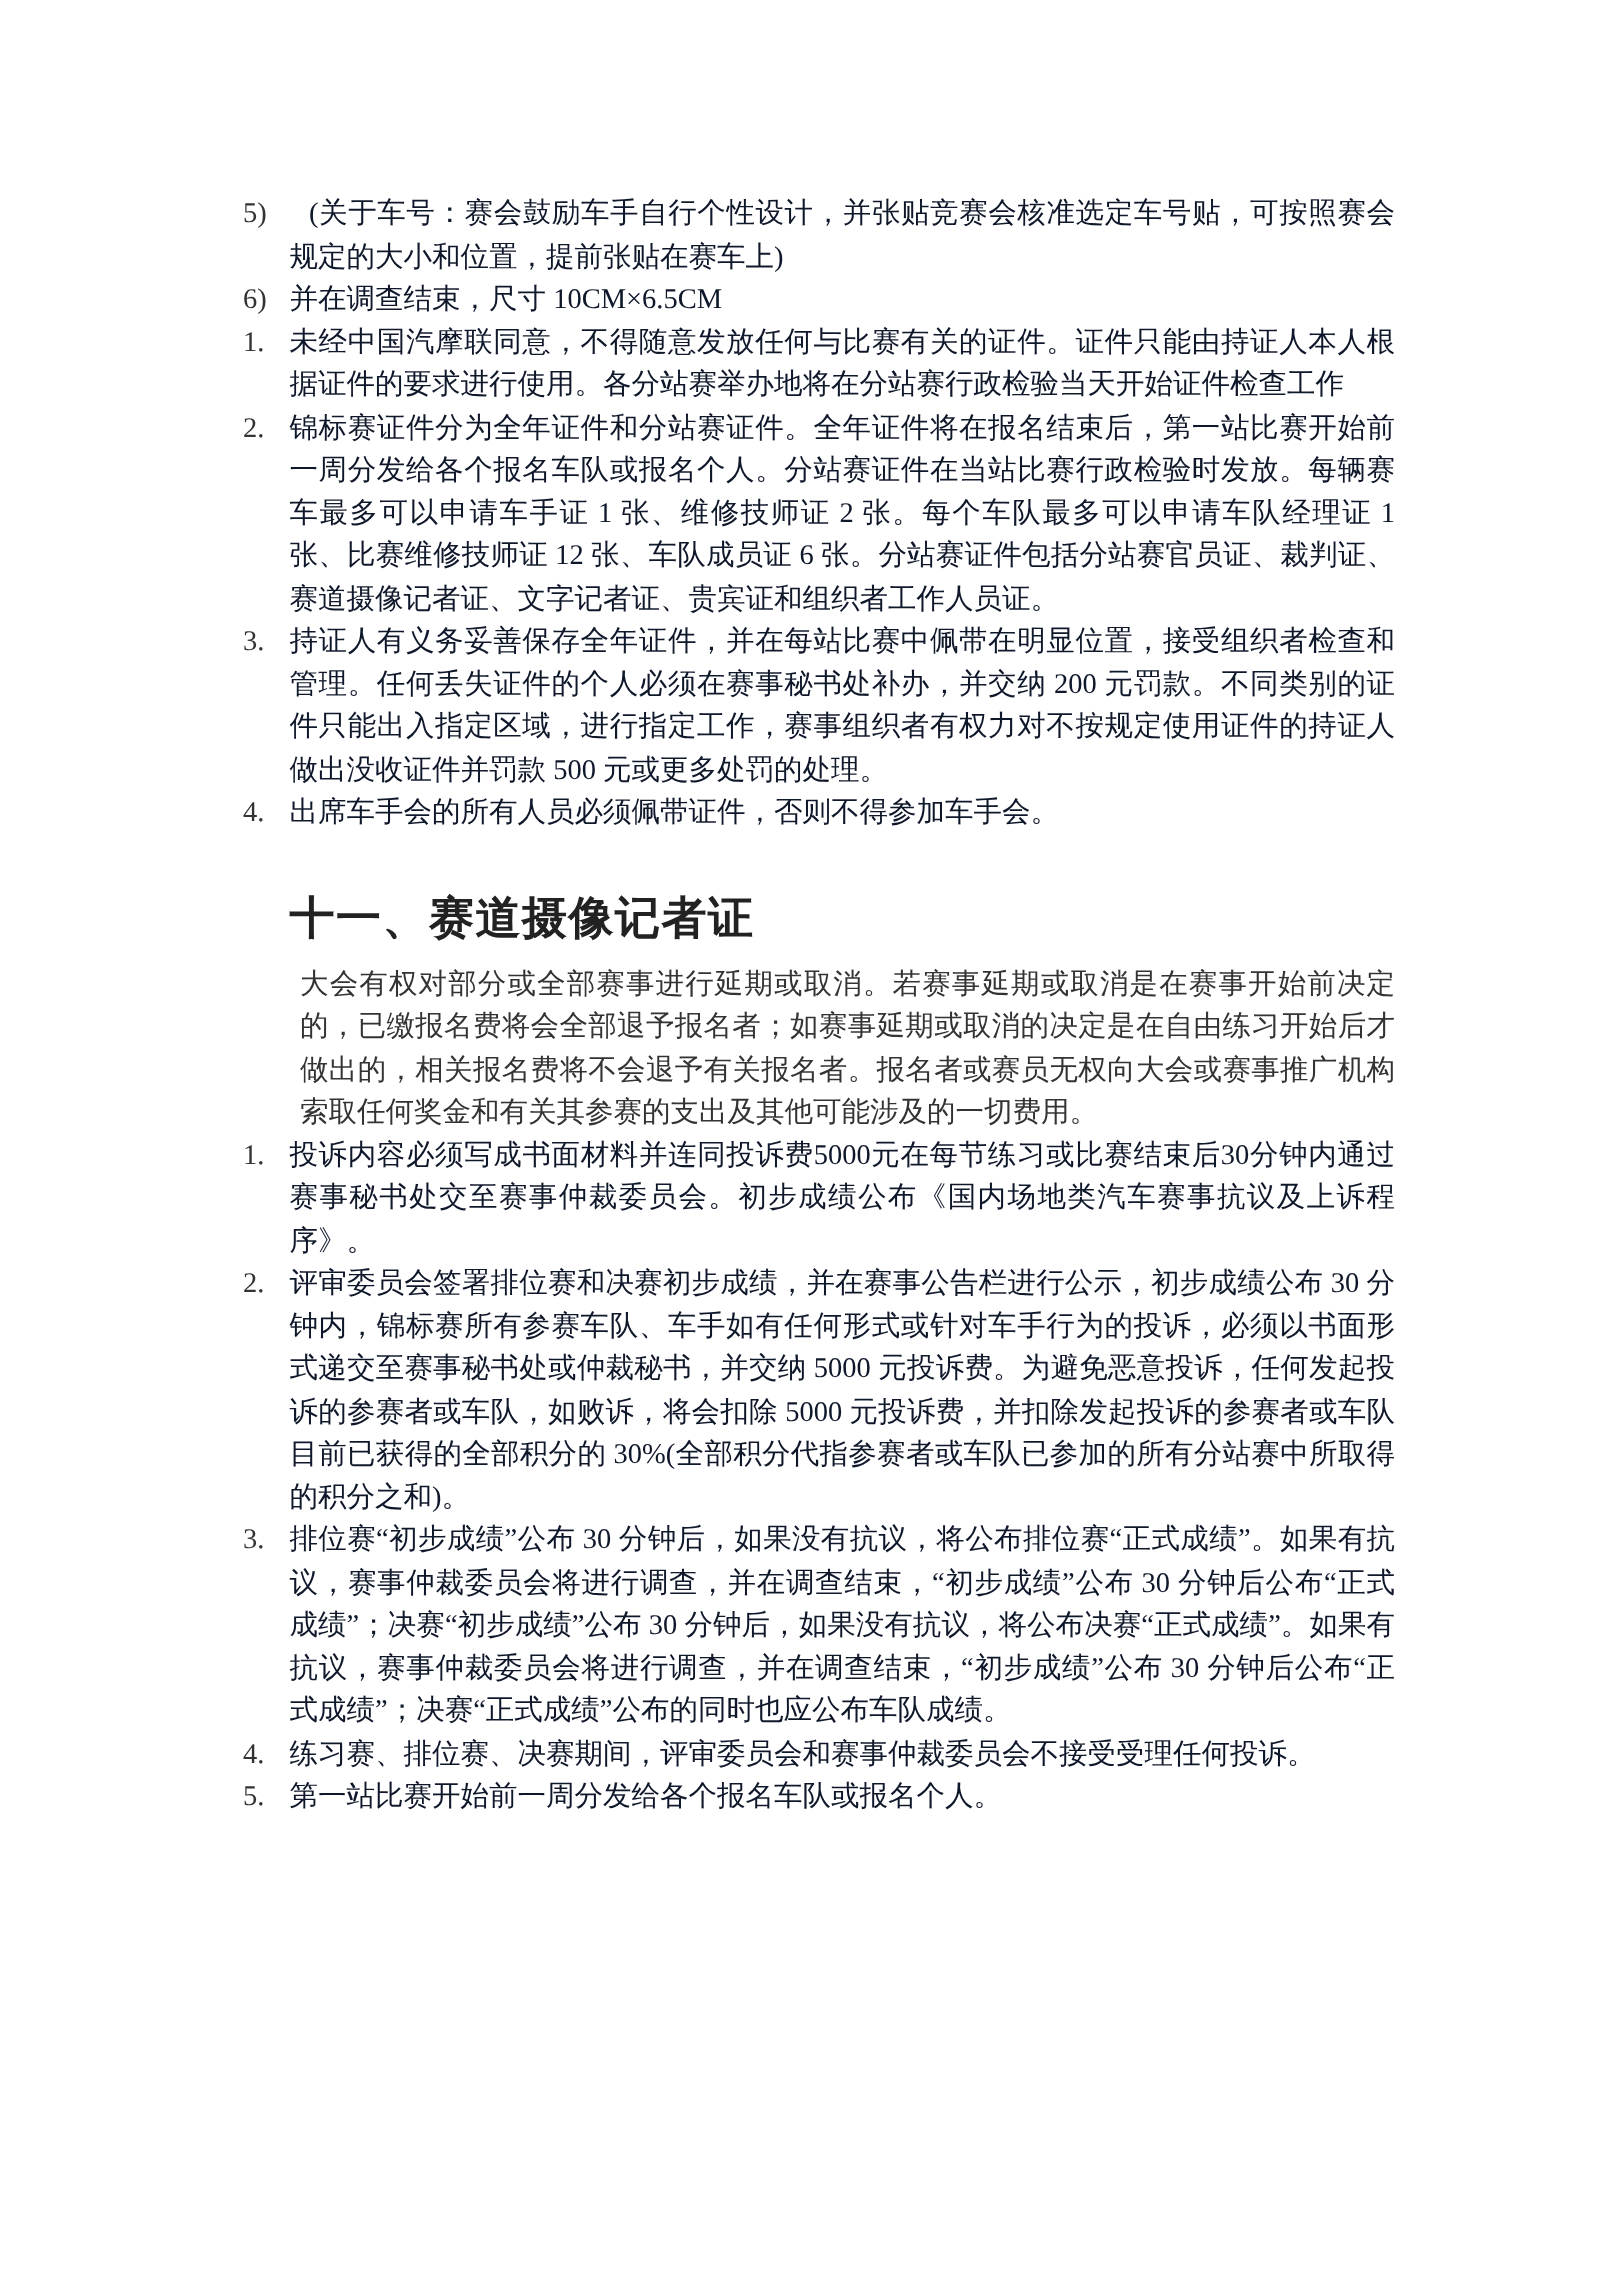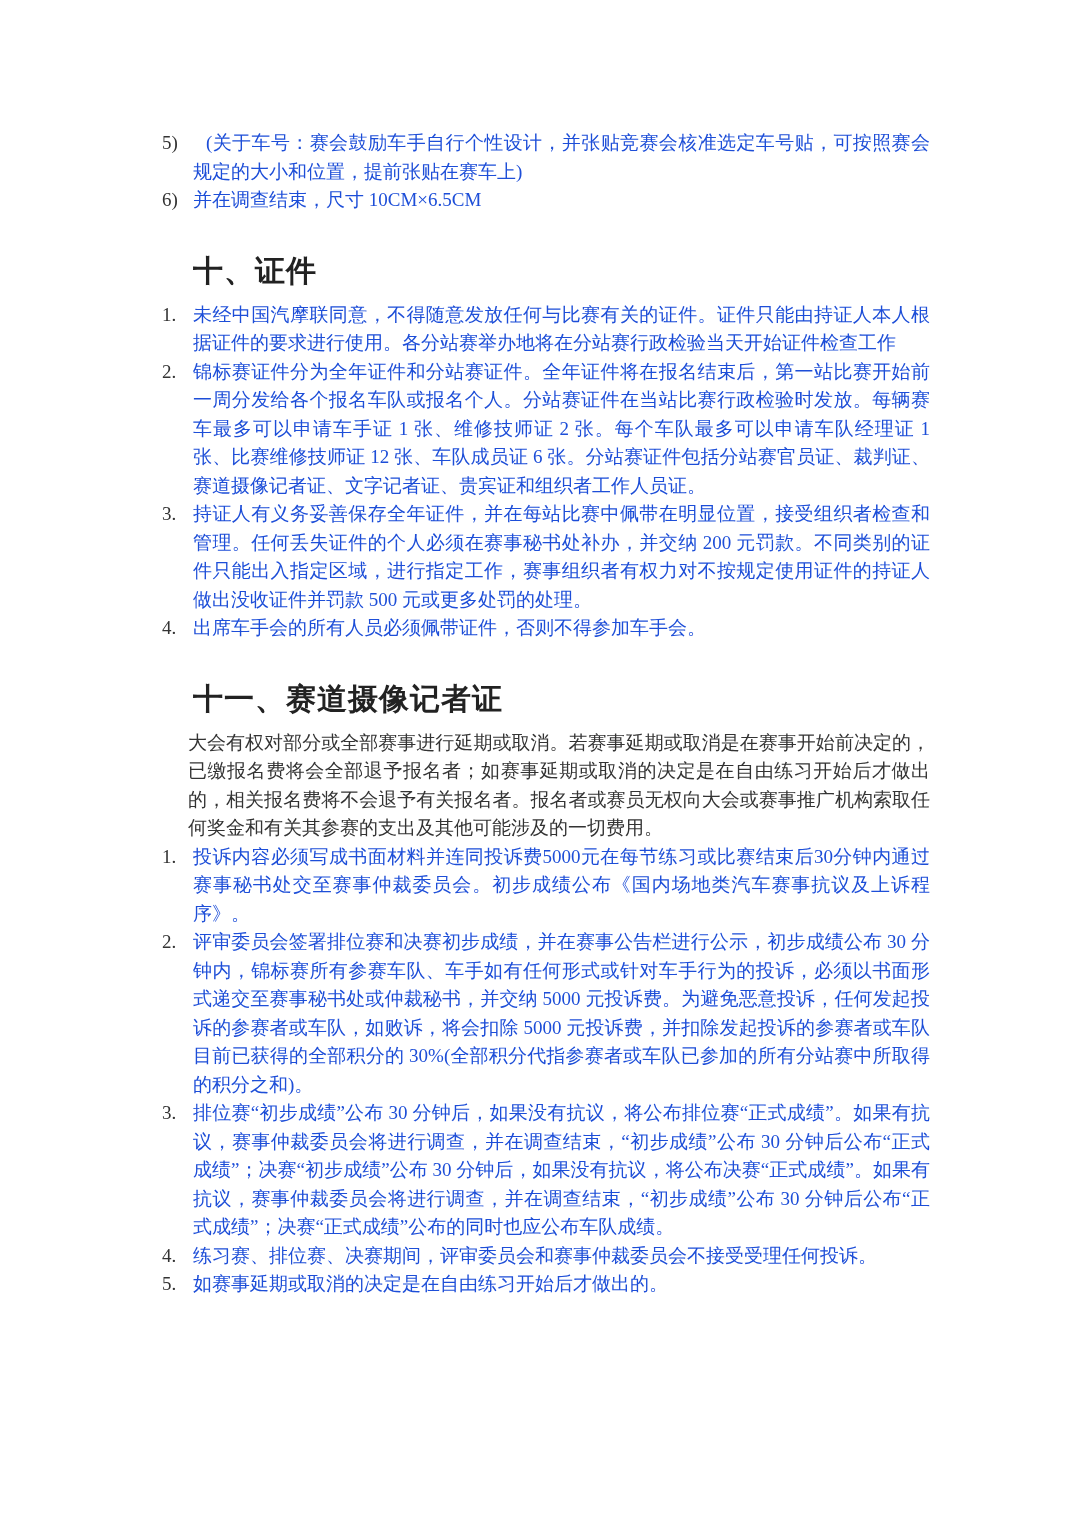--- a/index.html
+++ b/index.html
@@ -29,35 +29,35 @@
     font-size: 19px;
     line-height: 28.5px;
     color: #333333;
   }
   .item-text {
     flex: 1;
     margin: 0;
     font-size: 19px;
     line-height: 28.5px;
     text-align: justify;
-    color: #1d4ed8;
+    color: #0f172a;
   }
   .first-line-indent {
     text-indent: 13px;
   }
   h2.section-title {
     margin: 38px 0 13px 31px;
     font-size: 30px;
     line-height: 35px;
     font-weight: bold;
     color: #222222;
     letter-spacing: 1px;
   }
   p.section-paragraph {
-    margin: 0 0 0 26px;
+    margin: 0 0 0 38px;
     font-size: 19px;
     line-height: 28.5px;
     text-align: justify;
     color: #333333;
   }
 </style>
 </head>
 <body>
 
 <div class="page">
@@ -66,21 +66,20 @@
     <div class="list-item">
       <span class="item-marker">5)</span>
       <p class="item-text first-line-indent">(关于车号：赛会鼓励车手自行个性设计，并张贴竞赛会核准选定车号贴，可按照赛会规定的大小和位置，提前张贴在赛车上)</p>
     </div>
     <div class="list-item">
       <span class="item-marker">6)</span>
       <p class="item-text">并在调查结束，尺寸 10CM×6.5CM</p>
     </div>
   </div>
 
-  <h2 class="section-title">十、证件</h2>
   <div class="ordered-list">
     <div class="list-item">
       <span class="item-marker">1.</span>
       <p class="item-text">未经中国汽摩联同意，不得随意发放任何与比赛有关的证件。证件只能由持证人本人根据证件的要求进行使用。各分站赛举办地将在分站赛行政检验当天开始证件检查工作</p>
     </div>
     <div class="list-item">
       <span class="item-marker">2.</span>
       <p class="item-text">锦标赛证件分为全年证件和分站赛证件。全年证件将在报名结束后，第一站比赛开始前一周分发给各个报名车队或报名个人。分站赛证件在当站比赛行政检验时发放。每辆赛车最多可以申请车手证 1 张、维修技师证 2 张。每个车队最多可以申请车队经理证 1 张、比赛维修技师证 12 张、车队成员证 6 张。分站赛证件包括分站赛官员证、裁判证、赛道摄像记者证、文字记者证、贵宾证和组织者工作人员证。</p>
     </div>
     <div class="list-item">
@@ -108,17 +107,17 @@
     <div class="list-item">
       <span class="item-marker">3.</span>
       <p class="item-text">排位赛“初步成绩”公布 30 分钟后，如果没有抗议，将公布排位赛“正式成绩”。如果有抗议，赛事仲裁委员会将进行调查，并在调查结束，“初步成绩”公布 30 分钟后公布“正式成绩”；决赛“初步成绩”公布 30 分钟后，如果没有抗议，将公布决赛“正式成绩”。如果有抗议，赛事仲裁委员会将进行调查，并在调查结束，“初步成绩”公布 30 分钟后公布“正式成绩”；决赛“正式成绩”公布的同时也应公布车队成绩。</p>
     </div>
     <div class="list-item">
       <span class="item-marker">4.</span>
       <p class="item-text">练习赛、排位赛、决赛期间，评审委员会和赛事仲裁委员会不接受受理任何投诉。</p>
     </div>
     <div class="list-item">
       <span class="item-marker">5.</span>
-      <p class="item-text">如赛事延期或取消的决定是在自由练习开始后才做出的。</p>
+      <p class="item-text">第一站比赛开始前一周分发给各个报名车队或报名个人。</p>
     </div>
   </div>
 
 </div>
 
 </body></html>

